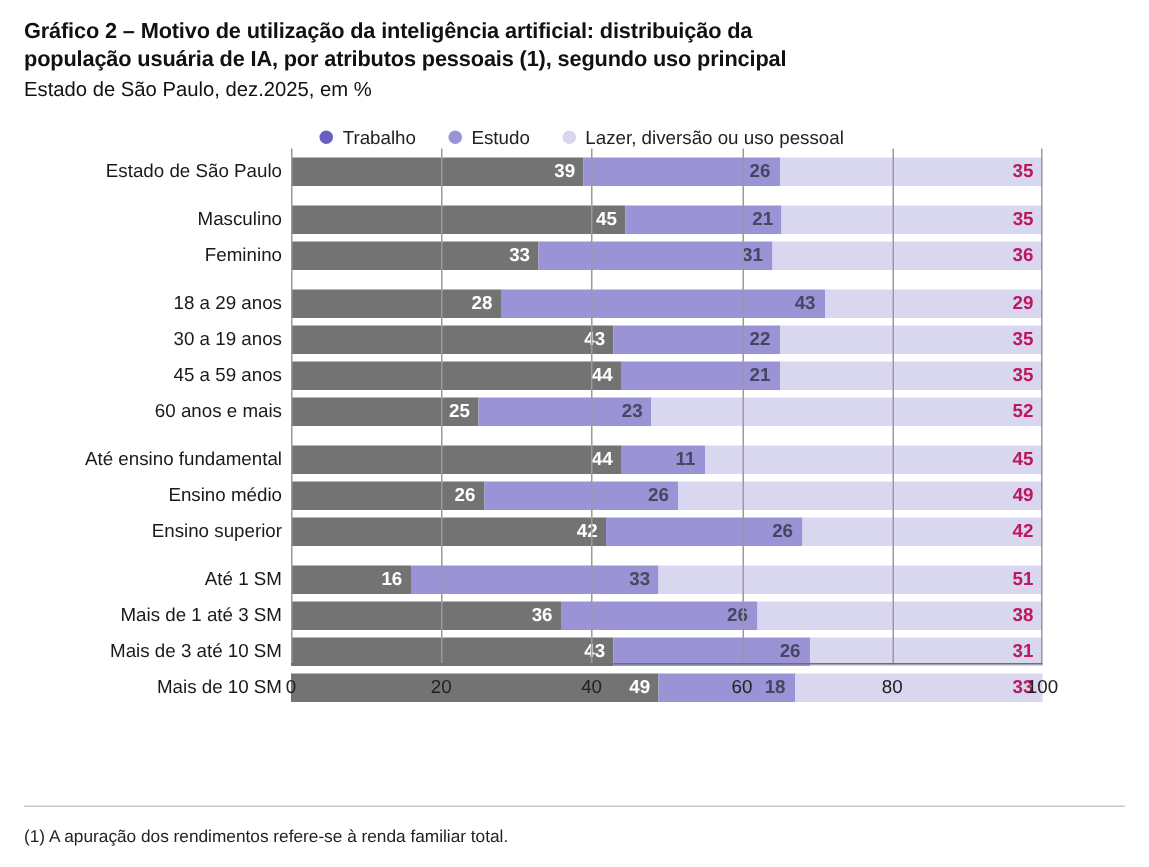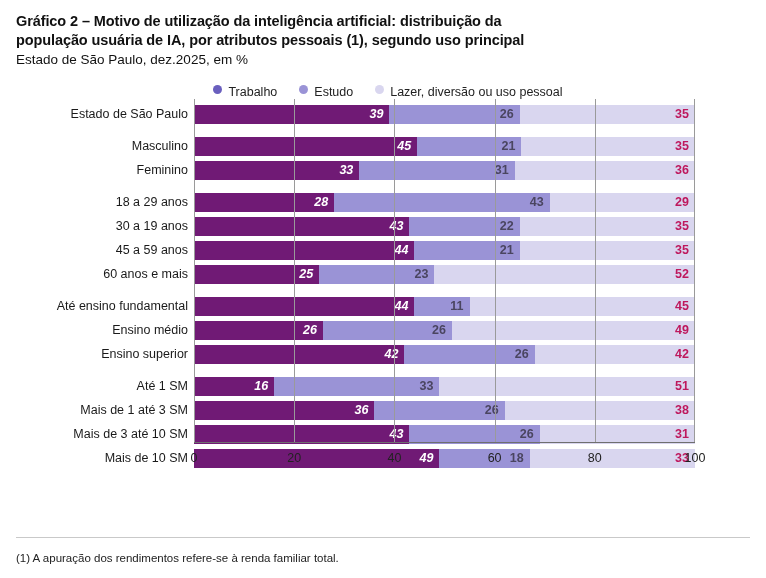--- a/index.html
+++ b/index.html
@@ -44,21 +44,21 @@
   .legend {
     display: flex;
     align-items: center;
     justify-content: center;
     gap: 22px;
     margin-top: 16px;
     margin-left: 10px;
   }
   .legend-item {
     display: flex;
-    align-items: flex-start;
+    align-items: center;
     gap: 6px;
     font-size: 12.5px;
     color: #222222;
   }
   .legend-dot {
     width: 9px;
     height: 9px;
     border-radius: 50%;
     display: inline-block;
   }
@@ -111,21 +111,21 @@
     display: flex;
     align-items: center;
     justify-content: flex-end;
   }
   .seg-val {
     font-size: 12.5px;
     font-weight: bold;
     padding-right: 6px;
     white-space: nowrap;
   }
-  .seg1 { background: #701a75; font-style: italic; }
+  .seg1 { background: #737373; }
   .seg2 { background: #9a93d6; }
   .seg3 { background: #d9d6ef; }
   .seg1 .seg-val { color: #ffffff; }
   .seg2 .seg-val { color: #4a4560; }
   .seg3 .seg-val { color: #be185d; }
 
   
   .gridline {
     position: absolute;
     top: 0;

